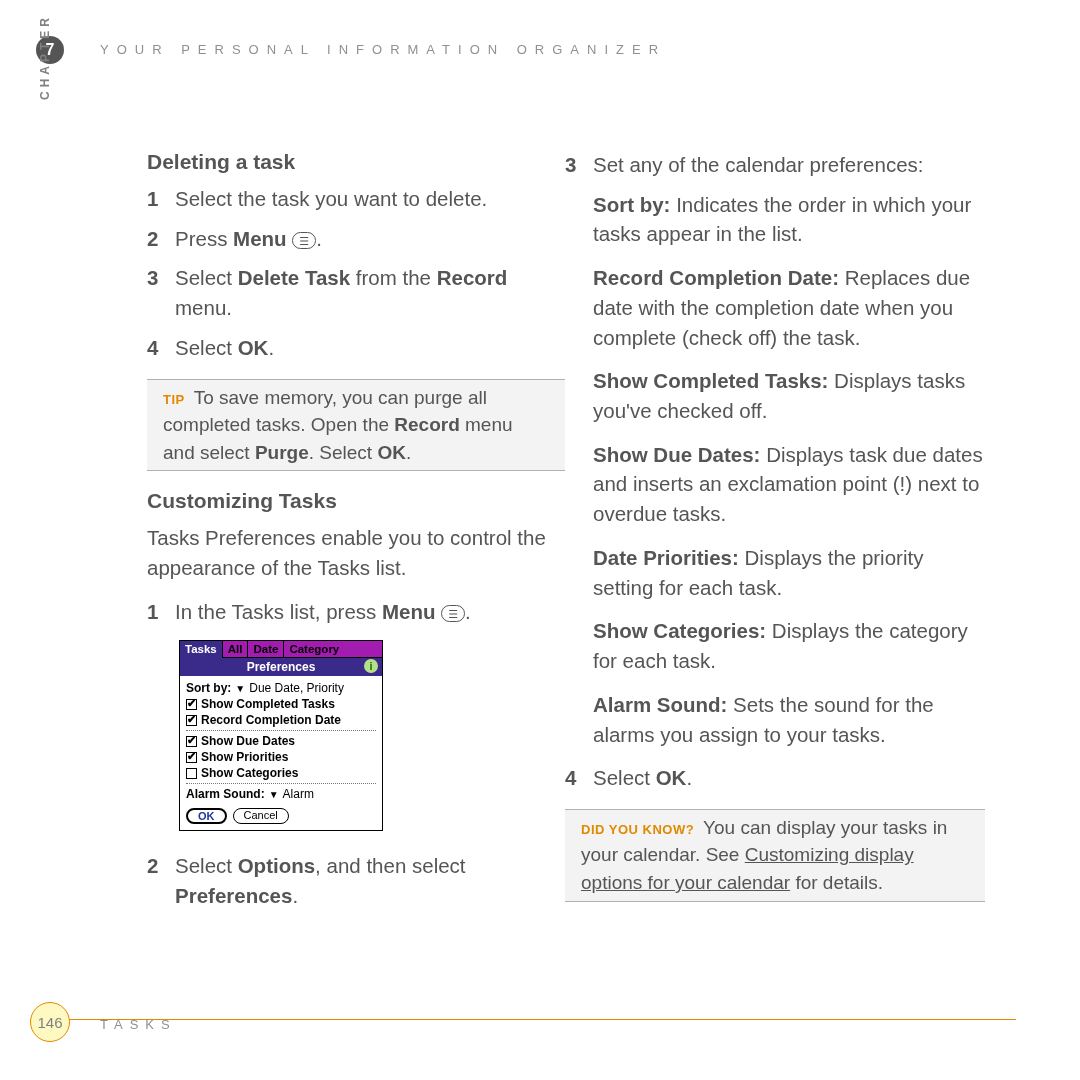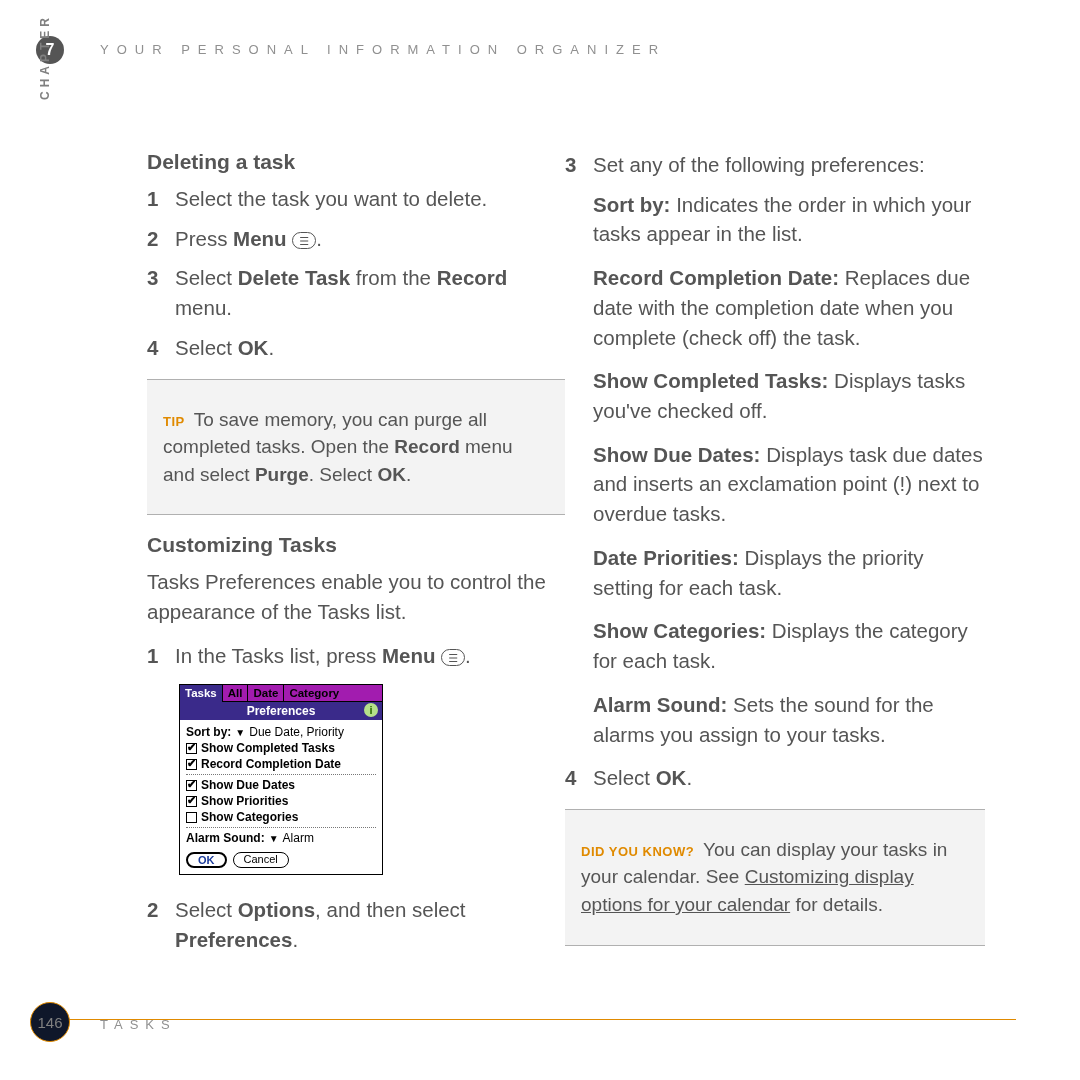--- a/index.html
+++ b/index.html
@@ -91,21 +91,21 @@
     padding: 1px 6px 0 6px;
     font-size: 11px;
     line-height: 14px;
     vertical-align: 1px;
   }
   
   .callout {
     border-top: 1px solid #b0b0b0;
     border-bottom: 1px solid #b0b0b0;
     background: #f3f3f3;
-    padding: 26px 16px;
+    padding: 4px 16px;
     margin: 16px 0 18px 0;
     font-size: 19px;
     line-height: 1.45;
     color: #555555;
   }
   .callout .label {
     color: #e08a00;
     font-weight: bold;
     font-size: 13px;
     text-transform: uppercase;
@@ -214,21 +214,21 @@
     bottom: 38px;
     width: 40px;
     height: 40px;
     border: 1.5px solid #e08a00;
     border-radius: 50%;
     display: flex;
     align-items: center;
     justify-content: center;
     color: #808080;
     font-size: 15px;
-    background:#0f172a;
+    background:#fef9c3;
   }
   .footer-section {
     position: absolute;
     left: 100px;
     bottom: 48px;
     letter-spacing: 7px;
     font-size: 13px;
     color: #909090;
   }
   .tri { font-size:10px; }
@@ -345,21 +345,21 @@
             <span>Select </span><b>Options</b><span>, and then select </span><b>Preferences</b><span>.</span>
           </span>
         </div>
       </div>
     </div>
 
     <div class="col right">
       <div class="ol">
         <div class="li">
           <span class="num">3</span>
-          <span class="txt">Set any of the following preferences:</span>
+          <span class="txt">Set any of the calendar preferences:</span>
         </div>
       </div>
 
       <div class="pref-item"><b>Sort by:</b><span> Indicates the order in which your tasks appear in the list.</span></div>
       <div class="pref-item"><b>Record Completion Date:</b><span> Replaces due date with the completion date when you complete (check off) the task.</span></div>
       <div class="pref-item"><b>Show Completed Tasks:</b><span> Displays tasks you've checked off.</span></div>
       <div class="pref-item"><b>Show Due Dates:</b><span> Displays task due dates and inserts an exclamation point (!) next to overdue tasks.</span></div>
       <div class="pref-item"><b>Date Priorities:</b><span> Displays the priority setting for each task.</span></div>
       <div class="pref-item"><b>Show Categories:</b><span> Displays the category for each task.</span></div>
       <div class="pref-item"><b>Alarm Sound:</b><span> Sets the sound for the alarms you assign to your tasks.</span></div>

